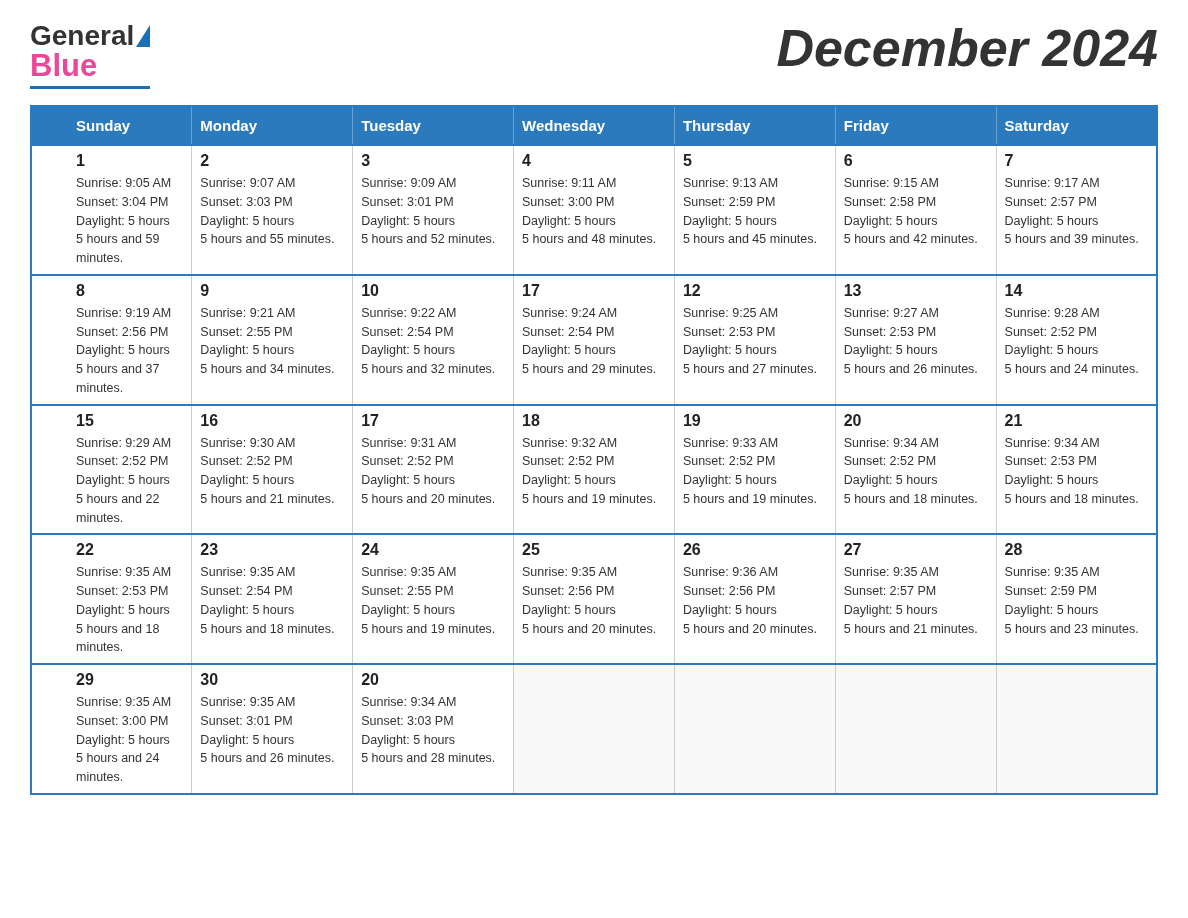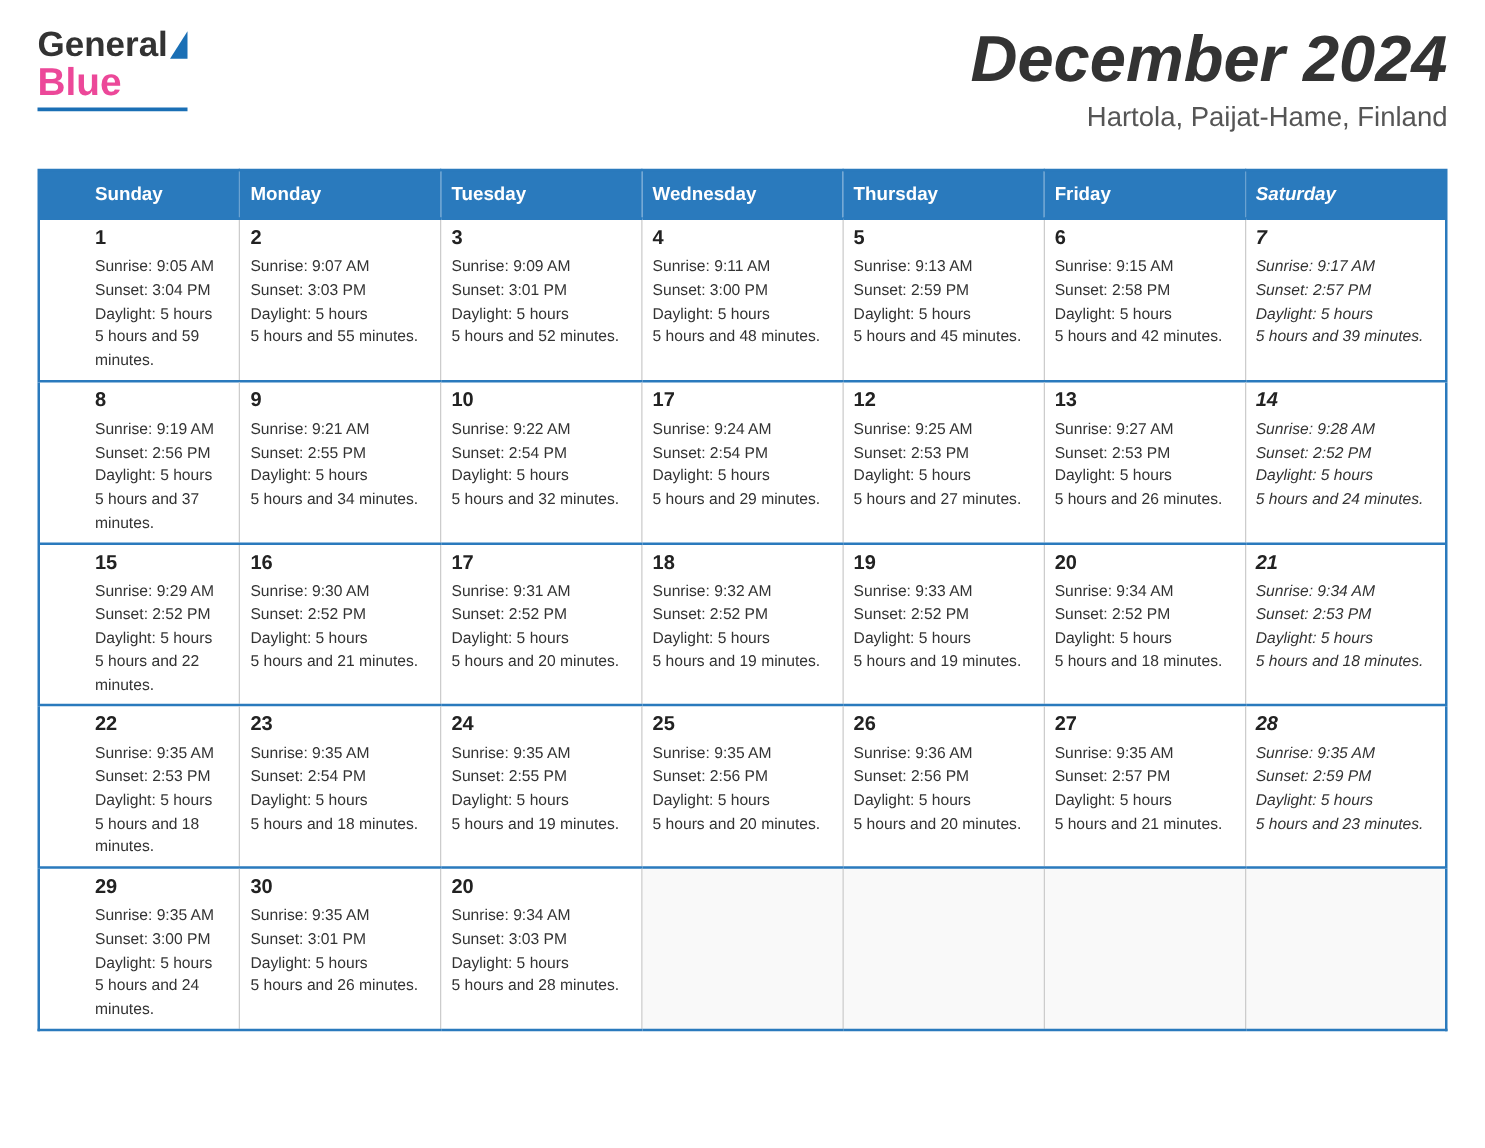--- a/index.html
+++ b/index.html
@@ -7,21 +7,21 @@
       font-family: Arial, sans-serif;
       background: #ffffff;
       width: 1188px;
       min-height: 918px;
       padding: 20px 30px;
     }
     .header {
       display: flex;
       justify-content: space-between;
       align-items: flex-start;
-      margin-bottom: 28px;
+      margin-bottom: 16px;
     }
     .logo {
       display: flex;
       flex-direction: column;
       align-items: flex-start;
     }
     .logo-text {
       font-size: 28px;
       font-weight: bold;
       color: #333;
@@ -102,21 +102,20 @@
       background: #f9f9f9;
     }
     thead tr th:first-child,
     tbody tr td:first-child {
       border-left: 2px solid #2a7abd;
       padding-left: 44px;
     }
     thead tr th:last-child,
     tbody tr td:last-child {
       border-right: 2px solid #2a7abd;
-      font-style: italic;
     }
     thead tr {
       border-top: 2px solid #2a7abd;
     }
     tbody tr td {
       border-top: 2px solid #2a7abd;
       border-bottom: none;
       border-left: 1px solid #ccc;
       border-right: 1px solid #ccc;
     }
@@ -136,21 +135,20 @@
       <span class="logo-general">General</span>
       <span class="logo-triangle"></span>
     </div>
     <div style="margin-top:-4px; padding-left:0;">
       <span class="logo-blue" style="font-size:31px; font-weight:bold; color:#ec4899;">Blue</span>
     </div>
     <div class="logo-line"></div>
   </div>
   <div class="title-area">
     <div class="month-title">December 2024</div>
-    <div class="subtitle">Hartola, Paijat-Hame, Finland</div>
   </div>
 </div>
 
 <table>
   <thead>
     <tr>
       <th>Sunday</th>
       <th>Monday</th>
       <th>Tuesday</th>
       <th>Wednesday</th>

